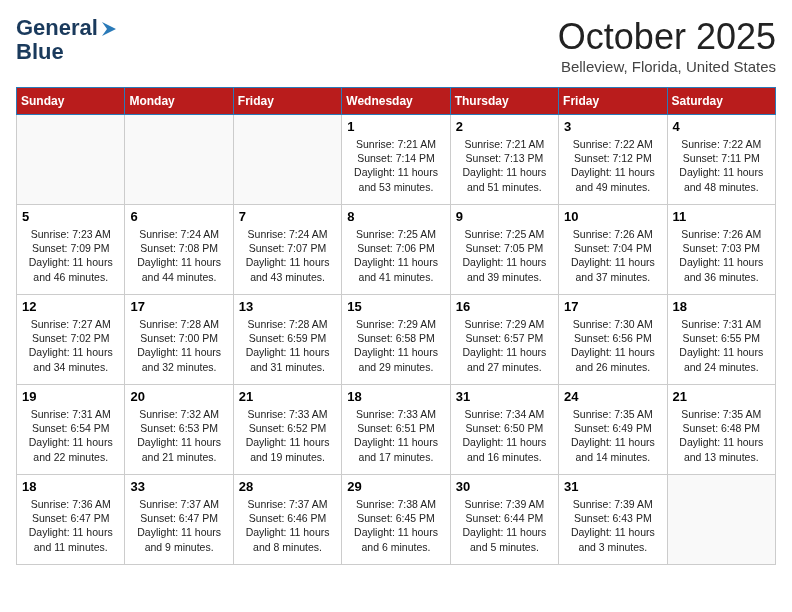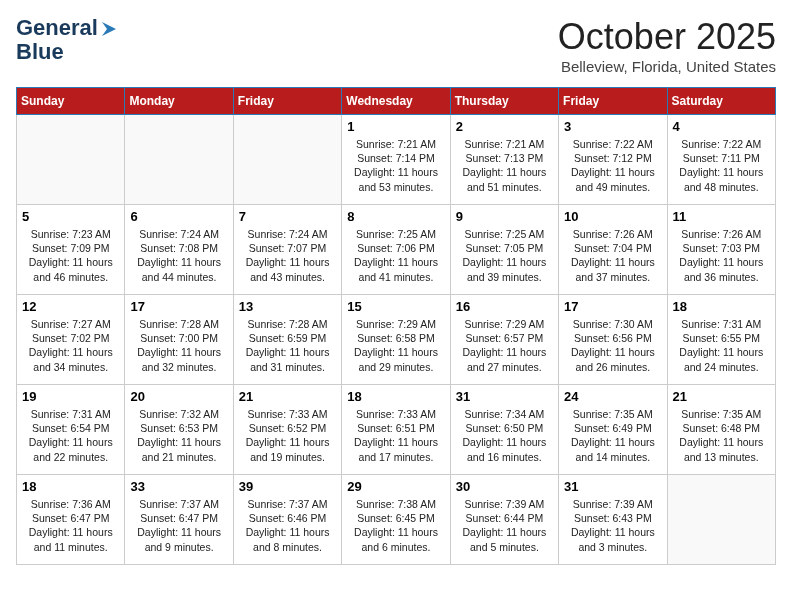--- a/index.html
+++ b/index.html
@@ -227,21 +227,21 @@
       <tr>
         <td>
           <div class="day-num">18</div>
           <div class="day-info">Sunrise: 7:36 AM<br>Sunset: 6:47 PM<br>Daylight: 11 hours<br>and 11 minutes.</div>
         </td>
         <td>
           <div class="day-num">33</div>
           <div class="day-info">Sunrise: 7:37 AM<br>Sunset: 6:47 PM<br>Daylight: 11 hours<br>and 9 minutes.</div>
         </td>
         <td>
-          <div class="day-num">39</div>
+          <div class="day-num">28</div>
           <div class="day-info">Sunrise: 7:37 AM<br>Sunset: 6:46 PM<br>Daylight: 11 hours<br>and 8 minutes.</div>
         </td>
         <td>
           <div class="day-num">29</div>
           <div class="day-info">Sunrise: 7:38 AM<br>Sunset: 6:45 PM<br>Daylight: 11 hours<br>and 6 minutes.</div>
         </td>
         <td>
           <div class="day-num">30</div>
           <div class="day-info">Sunrise: 7:39 AM<br>Sunset: 6:44 PM<br>Daylight: 11 hours<br>and 5 minutes.</div>
         </td>

